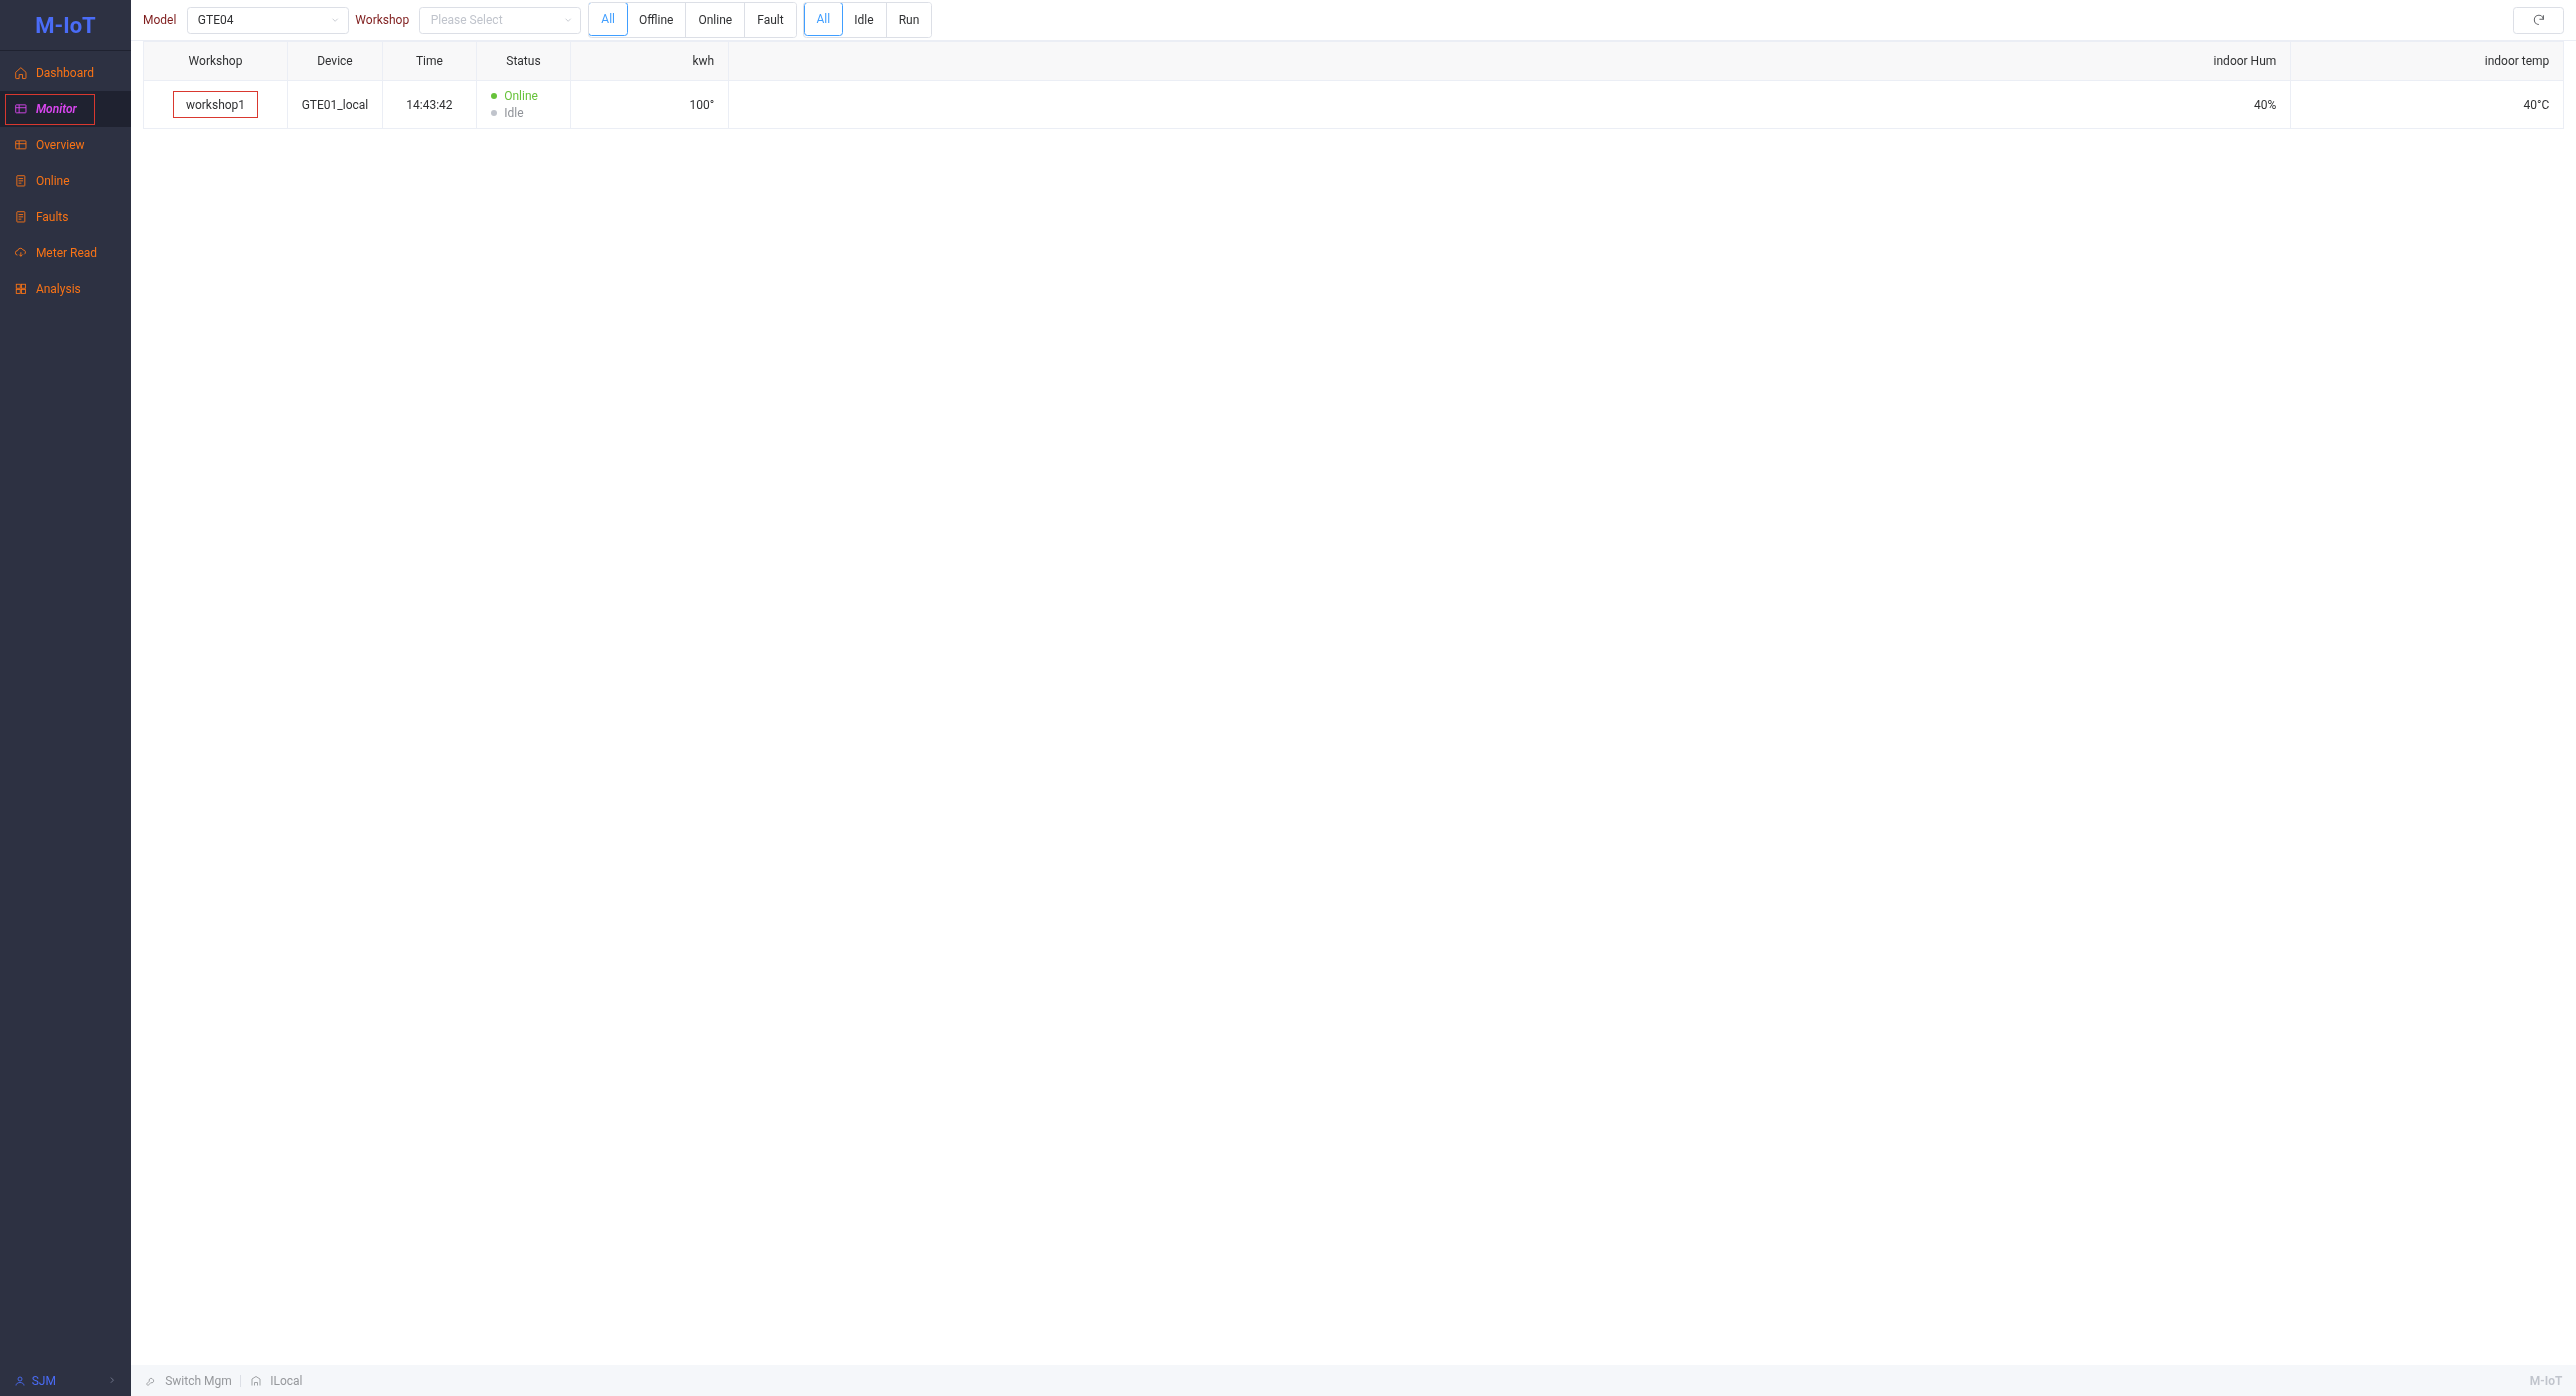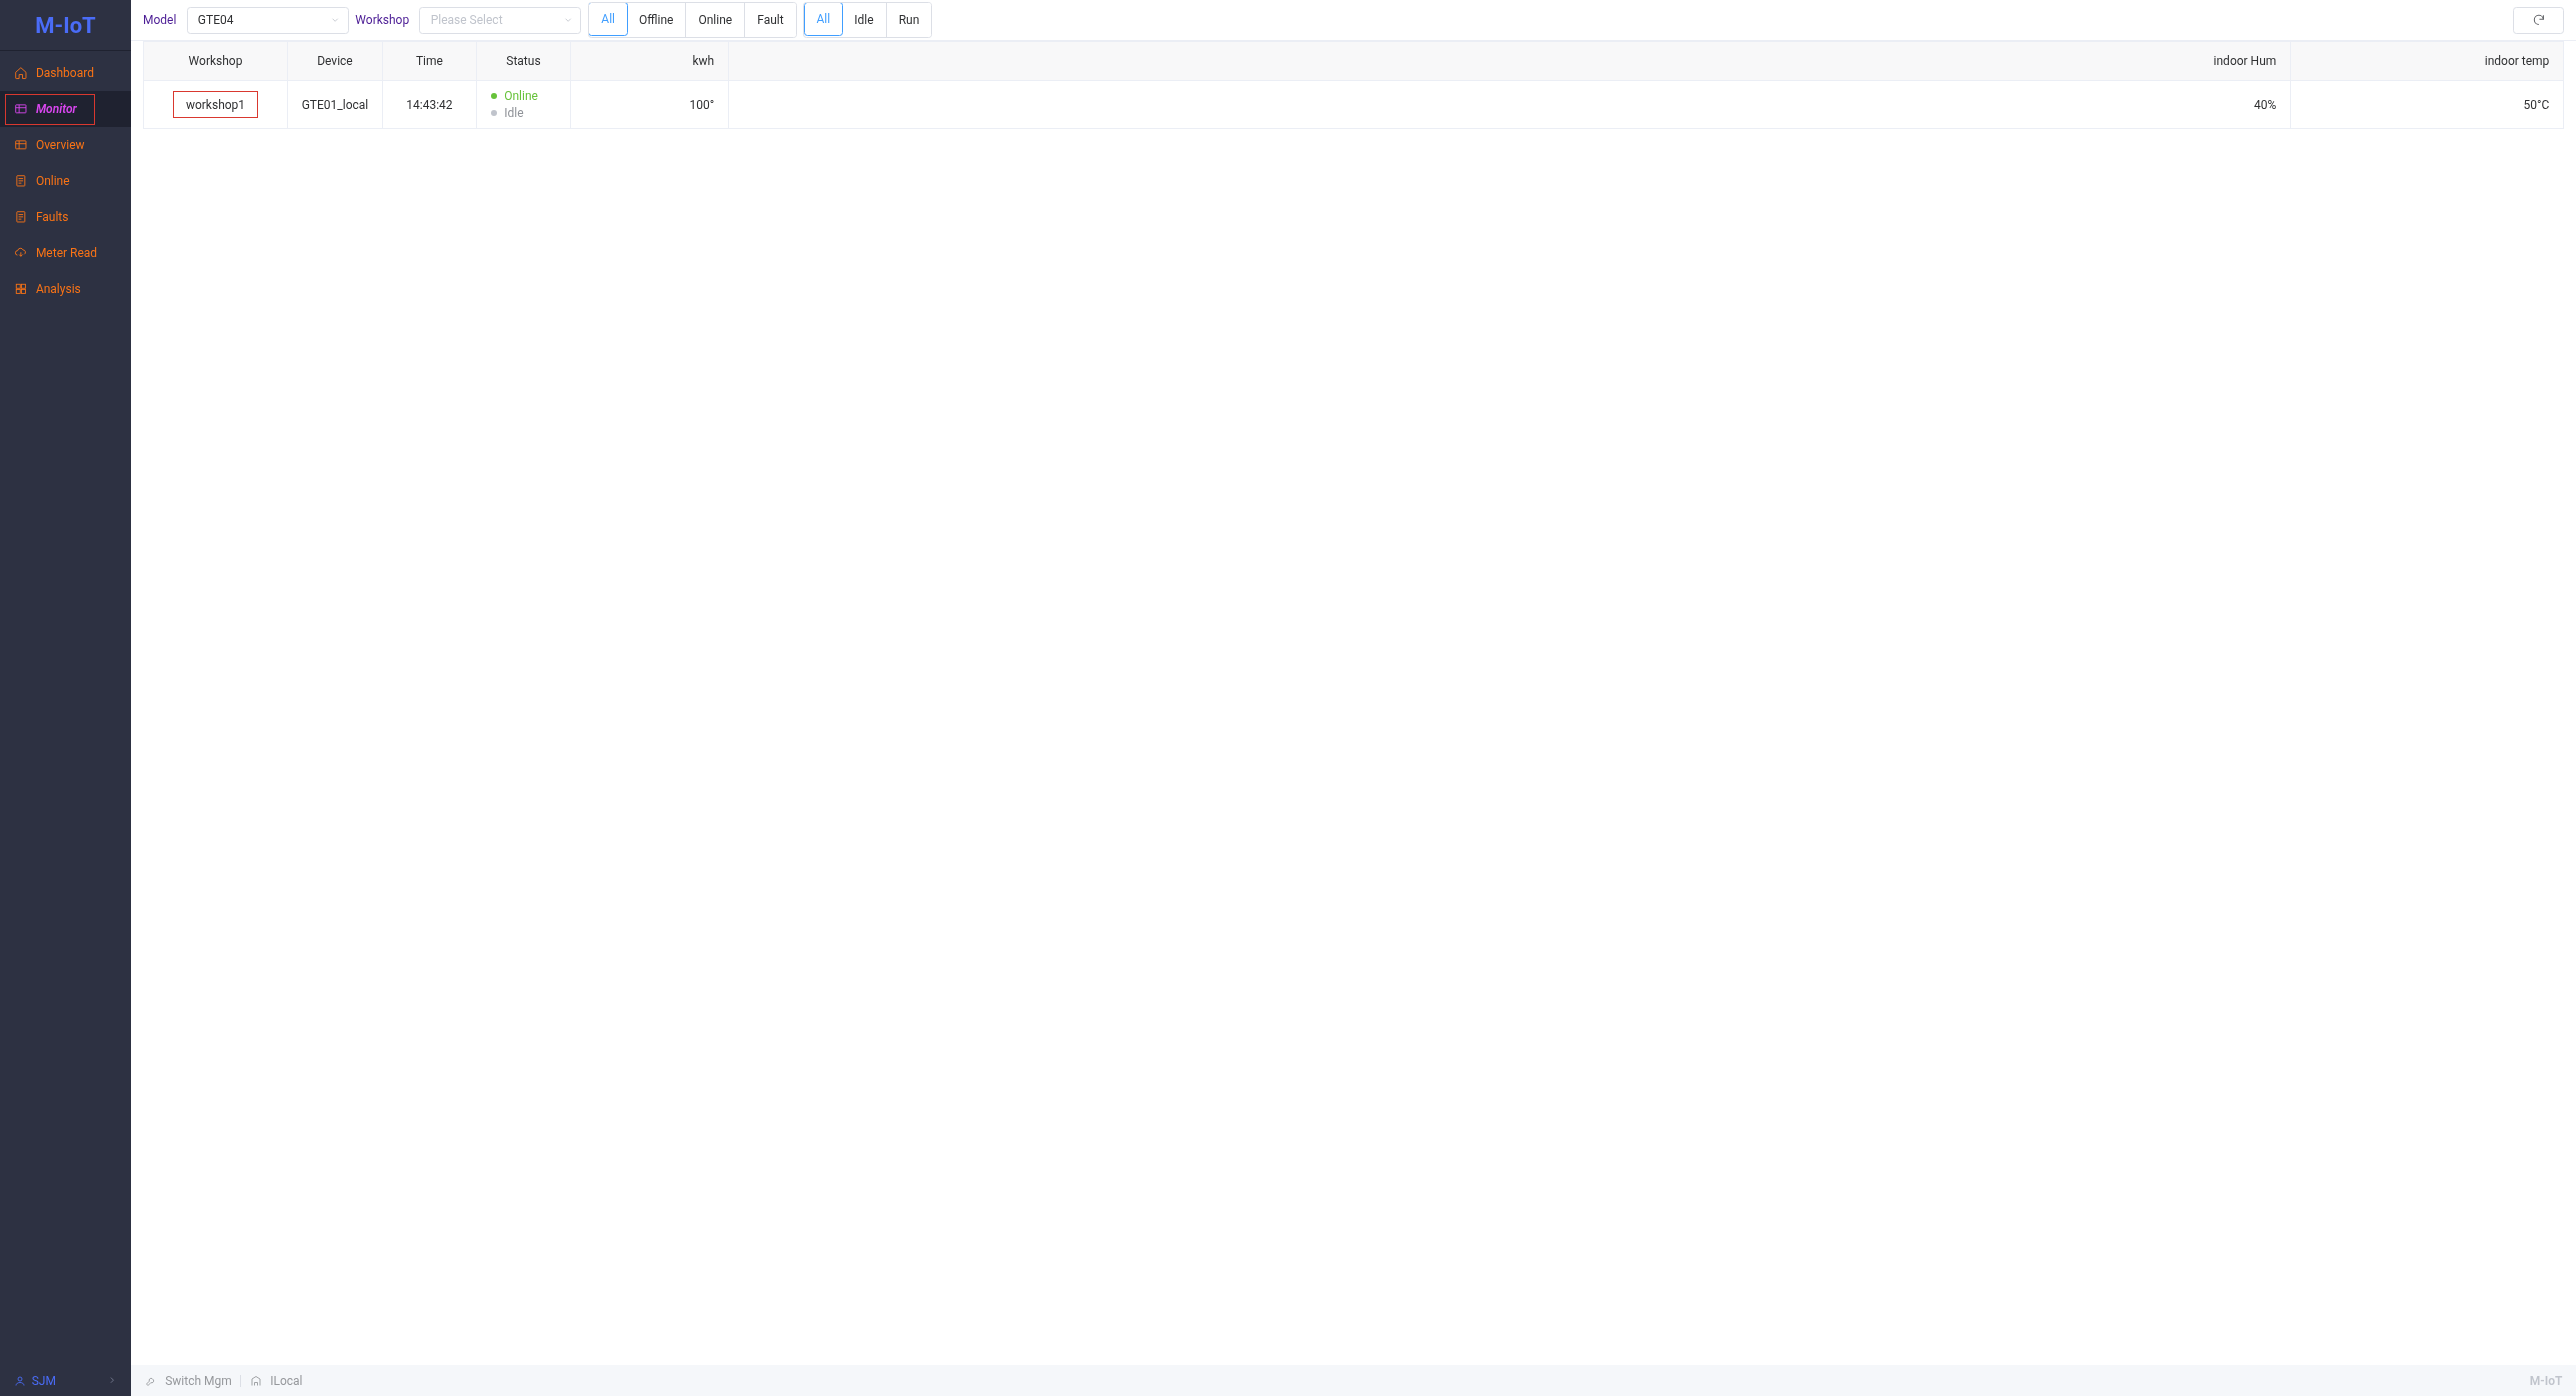--- a/index.html
+++ b/index.html
@@ -91,21 +91,21 @@
     .toolbar {
       height: 41px;
       display: flex;
       align-items: center;
       padding: 0 12px;
       border-bottom: 0.9px solid #ebeef5;
       gap: 6.8px;
     }
     .field-label {
       font-size: 12px;
-      color: #4c1d95;
+      color: #7f1d1d;
       margin-right: 3.4px;
     }
     .select {
       height: 27px;
       border: 0.9px solid #dcdfe6;
       border-radius: 3.4px;
       display: flex;
       align-items: center;
       padding: 0 26px 0 10.3px;
       position: relative;
@@ -432,21 +432,21 @@
                 <span class="dot green"></span>
                 <span class="status-online">Online</span>
               </div>
               <div class="status-line">
                 <span class="dot grey"></span>
                 <span class="status-idle">Idle</span>
               </div>
             </td>
             <td class="col-kwh">100°</td>
             <td class="col-hum">40%</td>
-            <td class="col-temp">50°C</td>
+            <td class="col-temp">40°C</td>
           </tr>
         </tbody>
       </table>
     </div>
   </main>
 </div>
 
 <div class="footer">
   <div class="footer-left">
     <div class="user">

